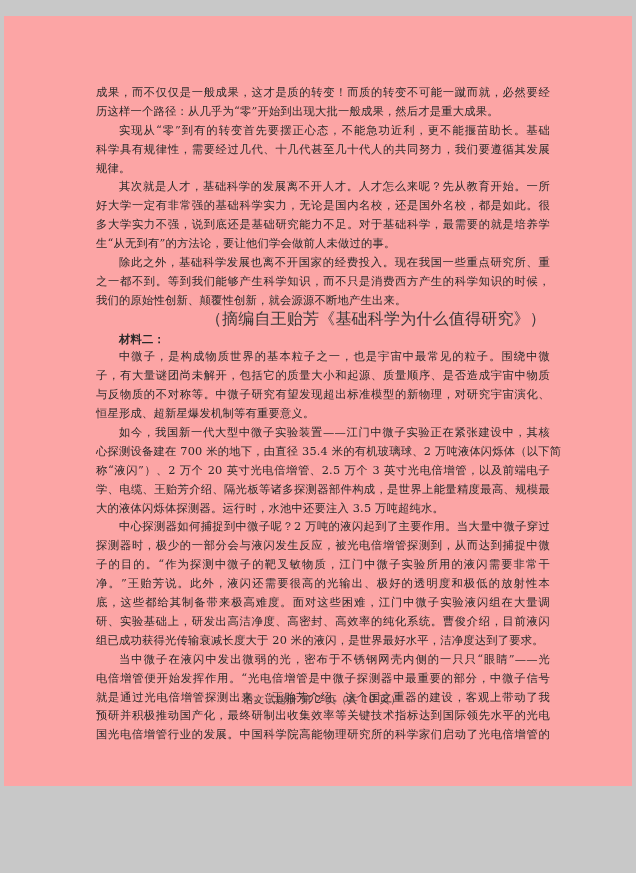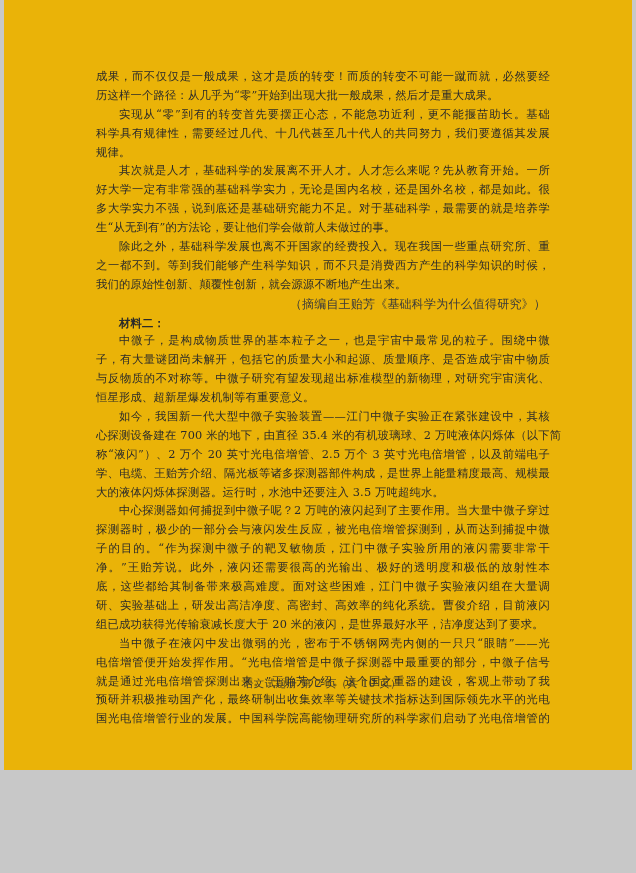--- a/index.html
+++ b/index.html
@@ -6,24 +6,24 @@
       margin: 0;
       padding: 0;
       width: 636px;
       height: 873px;
       overflow: hidden;
       background: #c8c8c8;
     }
     .page {
       position: absolute;
       left: 4px;
-      top: 0;
+      top: 16px;
       width: 628px;
       height: 770px;
-      background: #eab308;
+      background: #fca5a5;
     }
     .body-text {
       position: absolute;
       left: 92px;
       top: 68px;
       width: 454px;
       font-family: "DejaVu Serif", "Liberation Serif", serif;
       font-size: 11.3px;
       line-height: 18.9px;
       color: #2a2a2a;
@@ -38,22 +38,22 @@
     }
     .line.last {
       text-align-last: left;
     }
     .line.indent {
       padding-left: 23px;
     }
     .line.source {
       text-align-last: right;
       padding-right: 4px;
-      font-family: Liberation Sans, sans-serif;
-      font-size: 12px;
+      font-family: Liberation Mono, monospace;
+      font-size: 16px;
       color: #3a3a3a;
     }
     .line.heading {
       padding-left: 23px;
       font-weight: bold;
       text-align-last: left;
     }
     .footer {
       position: absolute;
       left: 0;

